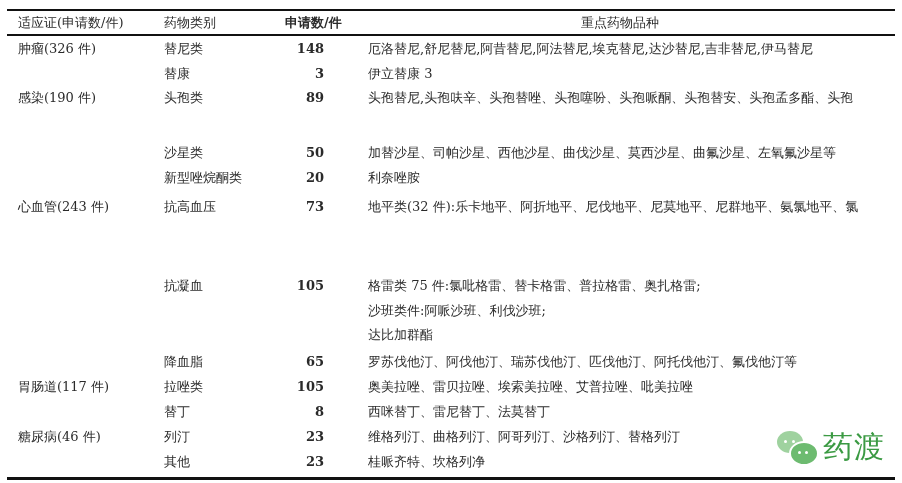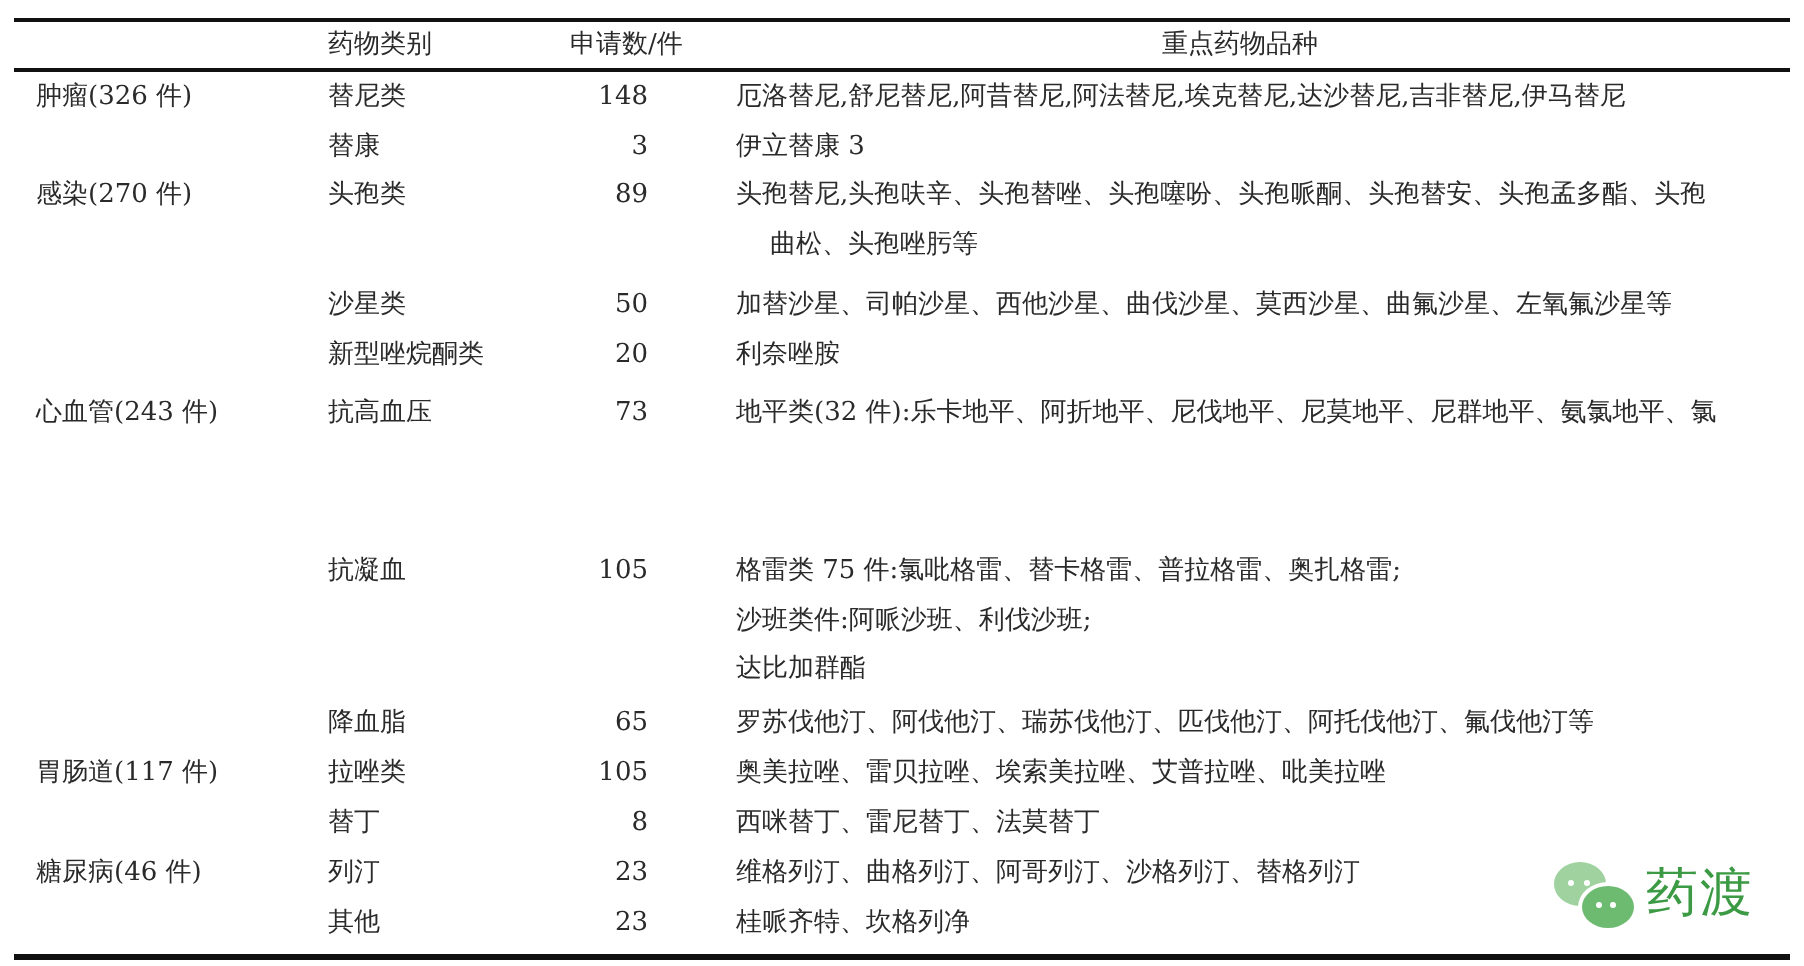--- a/index.html
+++ b/index.html
@@ -44,21 +44,21 @@
       width: 902px;
       height: 23px;
     }
     .cell {
       position: absolute;
       white-space: nowrap;
       line-height: 24px;
     }
     .c1 { left: 18px; }
     .c2 { left: 164px; }
-    .c3 { left: 266px; width: 58px; text-align: right; }
+    .c3 { left: 266px; width: 58px; text-align: right; font-weight: bold; }
     .c4 { left: 368px; width: 520px; white-space: normal; }
     .header .c3 { left: 285px; width: auto; text-align: left; }
     .header .c4 { left: 581px; width: auto; }
 
     .body-rows {
       position: absolute;
       top: 37px;
       left: 0;
       width: 902px;
     }
@@ -90,34 +90,35 @@
     .bubble {
       position: absolute;
       border-radius: 50%;
       background: #8cc98e;
     }
     .bubble.b1 { left: 0; top: 0; width: 26px; height: 22px; background: #9fd29f; }
     .bubble.b2 { left: 12px; top: 10px; width: 26px; height: 21px; background: #6dbb70; border: 2px solid #fff; }
     .dot { position: absolute; width: 3px; height: 3px; border-radius: 50%; background: #fff; }
     .wm-text {
       font-family: "DejaVu Sans", "Liberation Sans", sans-serif;
-      font-size: 26px;
+      font-size: 30px;
       color: #3b9a43;
       line-height: 34px;
       letter-spacing: 1px;
     }
   </style>
 </head>
 <body>
 
 <div class="caption-ghost"></div>
 
 <div class="rule top"></div>
 
 <div class="header">
+  <span class="cell c1">适应证(申请数/件)</span>
   <span class="cell c2">药物类别</span>
   <span class="cell c3">申请数/件</span>
   <span class="cell c4">重点药物品种</span>
 </div>
 
 <div class="rule head"></div>
 
 <div class="body-rows">
 
   <div class="row" style="top:0px">
@@ -131,26 +132,25 @@
 
   <div class="row" style="top:24.5px">
     <span class="cell c2">替康</span>
     <span class="cell c3">3</span>
     <span class="cell c4">
       <span class="line">伊立替康 3</span>
     </span>
   </div>
 
   <div class="row" style="top:49px">
-    <span class="cell c1">感染(270 件)</span>
+    <span class="cell c1">感染(190 件)</span>
     <span class="cell c2">头孢类</span>
     <span class="cell c3">89</span>
     <span class="cell c4">
       <span class="line">头孢替尼,头孢呋辛、头孢替唑、头孢噻吩、头孢哌酮、头孢替安、头孢孟多酯、头孢</span>
-      <span class="line indent">曲松、头孢唑肟等</span>
     </span>
   </div>
 
   <div class="row" style="top:104px">
     <span class="cell c2">沙星类</span>
     <span class="cell c3">50</span>
     <span class="cell c4">
       <span class="line">加替沙星、司帕沙星、西他沙星、曲伐沙星、莫西沙星、曲氟沙星、左氧氟沙星等</span>
     </span>
   </div>

